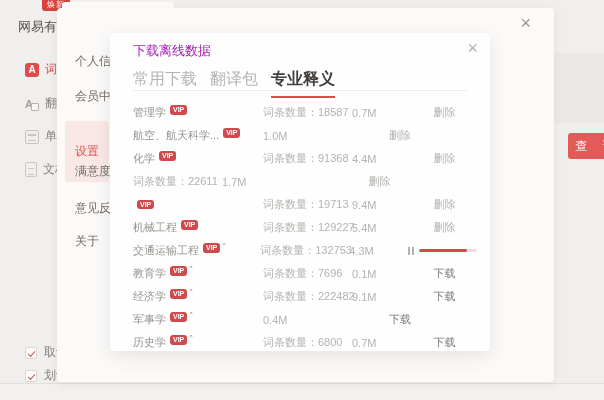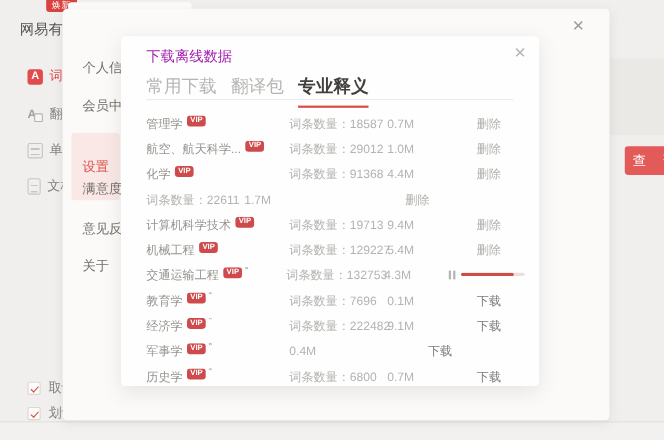--- a/index.html
+++ b/index.html
@@ -143,21 +143,20 @@
       
     </span>
   </div>
 
   <div class="row">
     <span class="r-name-wrap">
       <span class="r-name">航空、航天科学...</span>
       <span class="vip">VIP</span>
 
     </span>
-    <span class="r-count">词条数量：29012</span>
     <span class="r-size">1.0M</span>
     <span class="r-action">
       <a class="act-link">删除</a>
       
     </span>
   </div>
 
   <div class="row">
     <span class="r-name-wrap">
       <span class="r-name">化学</span>
@@ -176,21 +175,20 @@
     <span class="r-count">词条数量：22611</span>
     <span class="r-size">1.7M</span>
     <span class="r-action">
       <a class="act-link">删除</a>
       
     </span>
   </div>
 
   <div class="row">
     <span class="r-name-wrap">
-      <span class="r-name">计算机科学技术</span>
       <span class="vip">VIP</span>
 
     </span>
     <span class="r-count">词条数量：19713</span>
     <span class="r-size">9.4M</span>
     <span class="r-action">
       <a class="act-link">删除</a>
       
     </span>
   </div>

